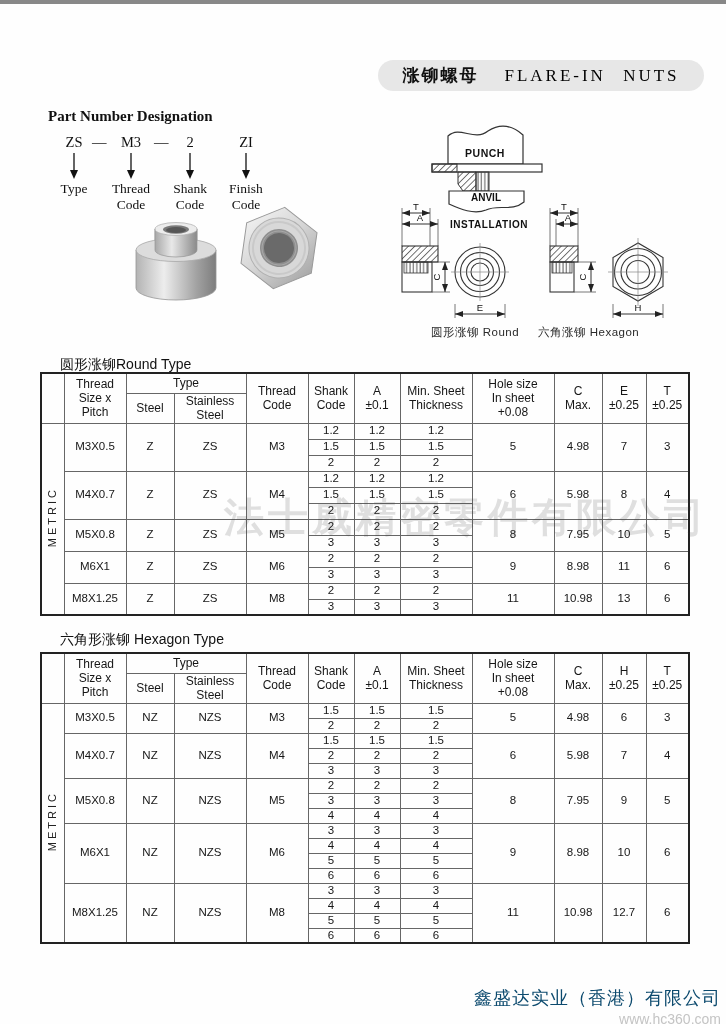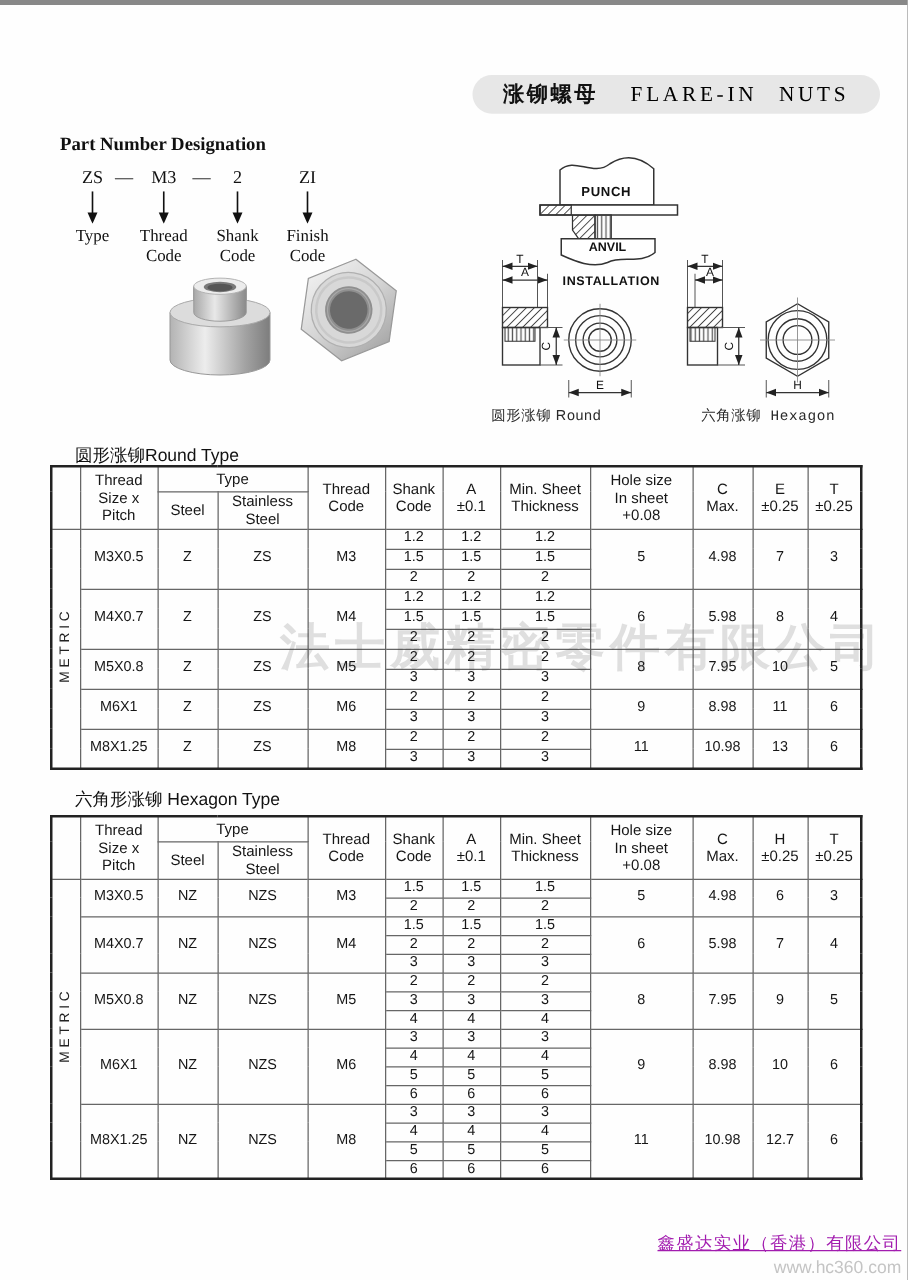--- a/index.html
+++ b/index.html
@@ -42,21 +42,21 @@
   .spec tbody tr.gs td{border-top:1.6px solid #222;}
   .spec tbody tr:first-child td{border-top:1.6px solid #222;}
   .vtext{writing-mode:vertical-rl;transform:rotate(180deg);letter-spacing:3px;font-size:11px;color:#222;}
 
   
   .watermark{position:absolute;left:224px;top:486px;font-size:40px;font-weight:bold;
              letter-spacing:4px;color:rgba(60,60,60,0.16);white-space:nowrap;}
 
   
   .footer{position:absolute;right:5px;top:982px;text-align:right;}
-  .footer-company{font-size:14px;color:#a21caf;letter-spacing:1px;text-decoration:underline;}
+  .footer-company{font-size:18px;color:#0c4a6e;letter-spacing:1px;}
   .footer-site{font-size:14px;color:#c4c4c4;margin-top:1px;}
 
   
   .ol{fill:none;stroke:#333;stroke-width:1.1;}
   .wh{fill:#fff;stroke:#333;stroke-width:1.2;}
   .dim{stroke:#333;stroke-width:1;}
   .ext{stroke:#555;stroke-width:0.8;}
   .ch{stroke:#888;stroke-width:0.7;}
   .dwtext{font-family:"Liberation Sans",sans-serif;font-weight:bold;fill:#111;}
   .dimtext{font-family:"Liberation Sans",sans-serif;fill:#111;font-size:9.5px;}
@@ -228,22 +228,22 @@
       <circle class="ol" cx="246" cy="150" r="11.5" stroke-width="0.9"></circle>
       <line class="ch" x1="216" y1="150" x2="276" y2="150"></line>
         <line class="ch" x1="246" y1="116" x2="246" y2="184"></line>
       <line class="ext" x1="221" y1="182" x2="221" y2="196"></line>
         <line class="ext" x1="271" y1="182" x2="271" y2="196"></line>
       <line class="dim" x1="221" y1="192" x2="271" y2="192" marker-start="url(#ar)" marker-end="url(#ar)"></line>
       <text class="dimtext" x="246" y="189" text-anchor="middle">H</text>
     </g>
   </svg>
 
-  <div class="drawcap" style="left:393px;top:321px;">圆形涨铆 Round</div>
-  <div class="drawcap" style="left:561px;top:321px;font-family:Liberation Mono, monospace;">六角涨铆 Hexagon</div>
+  <div class="drawcap" style="left:431px;top:321px;">圆形涨铆 Round</div>
+  <div class="drawcap" style="left:538px;top:321px;">六角涨铆 Hexagon</div>
 
   <div class="tbl-cap" style="top:352px;">圆形涨铆Round Type</div>
 
   <table class="spec round" style="top:368px;">
     <colgroup>
       <col style="width:23px">
         <col style="width:62px">
         <col style="width:48px">
         <col style="width:72px">
       <col style="width:62px">

